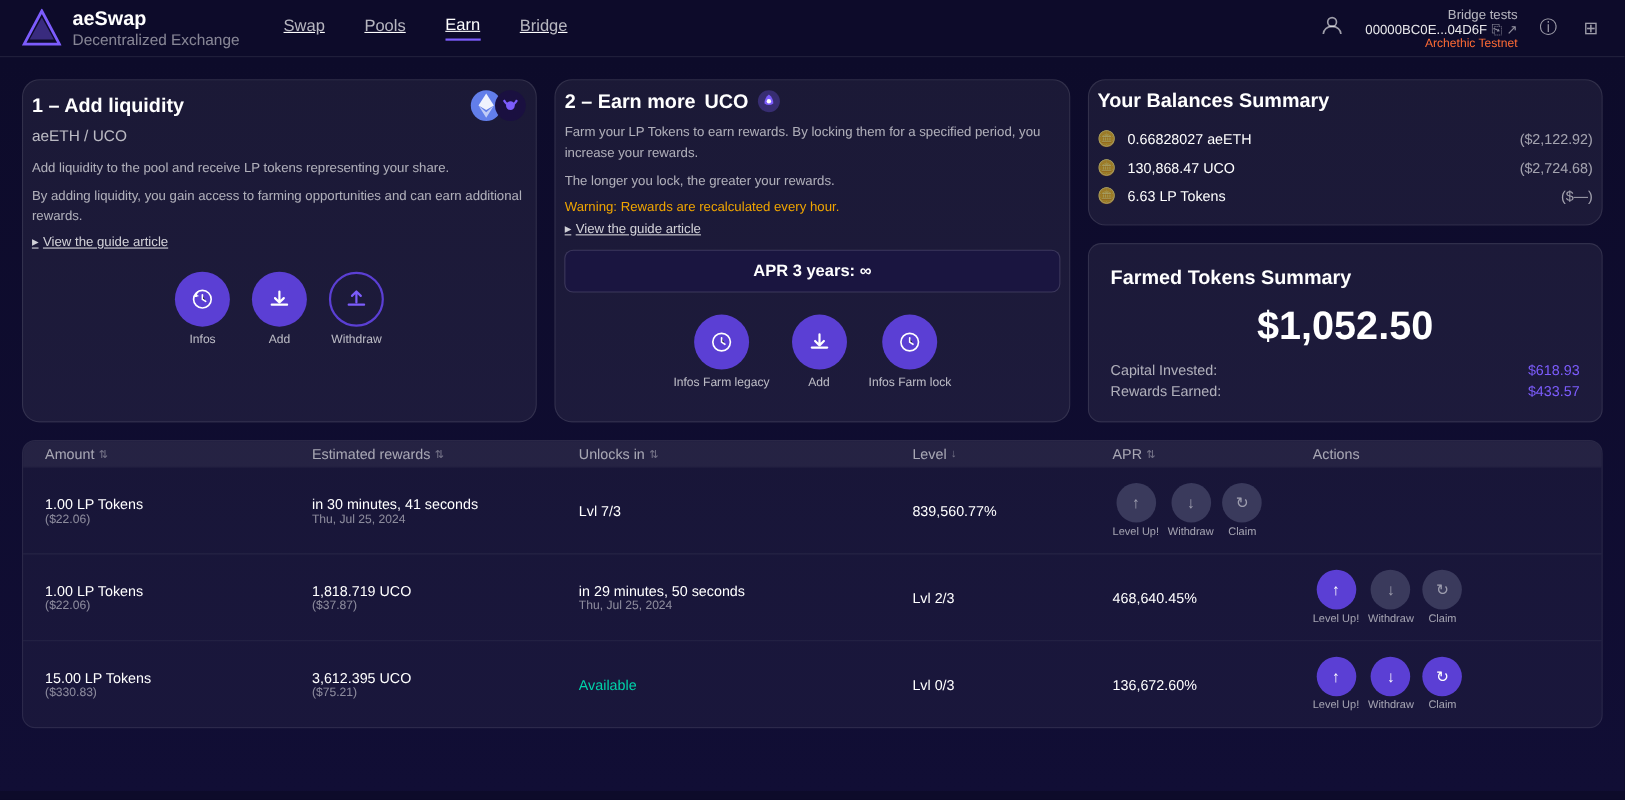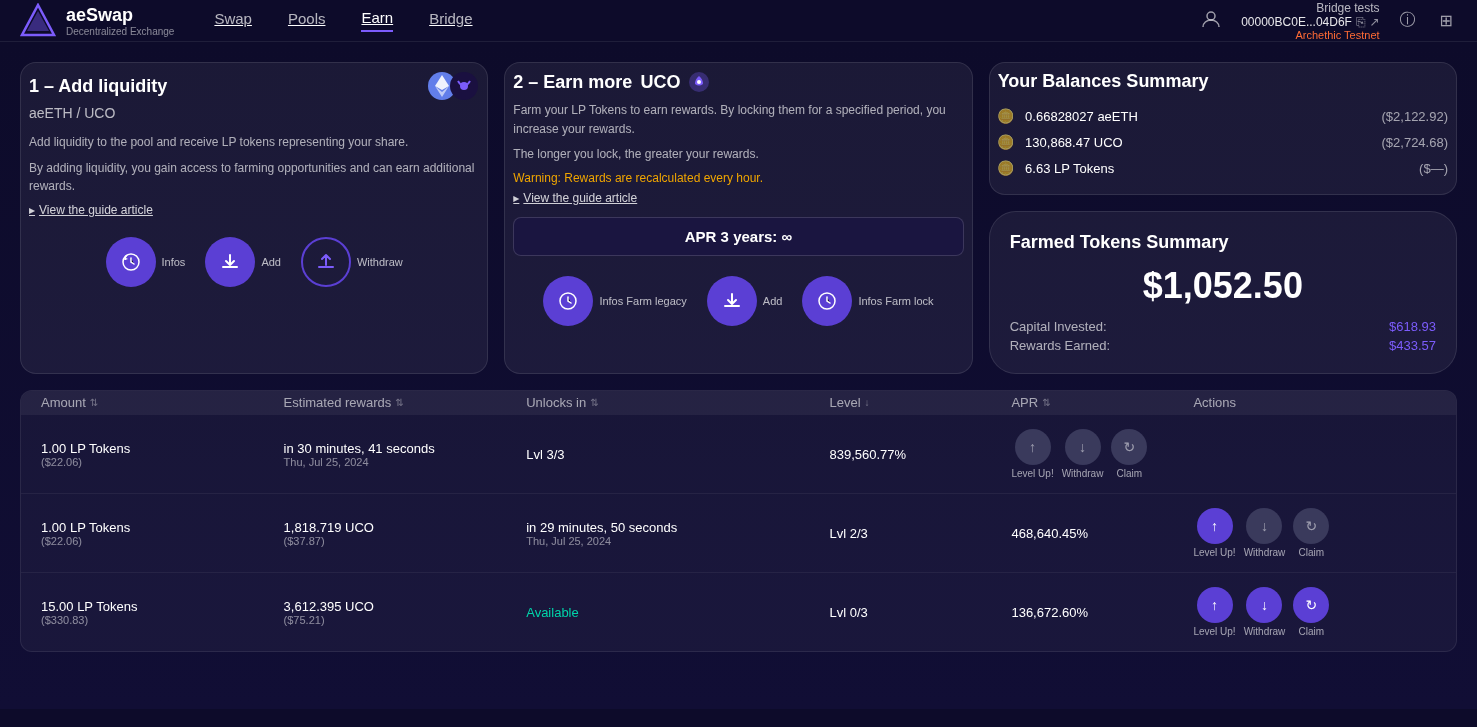--- a/index.html
+++ b/index.html
@@ -9,21 +9,21 @@
       color: #fff;
       min-height: 727px;
       overflow-x: hidden;
     }
 
     
     .navbar {
       display: flex;
       align-items: center;
       padding: 0 20px;
-      height: 42px;
+      height: 52px;
       background: #0d0b2a;
       border-bottom: 1px solid rgba(255,255,255,0.08);
       position: relative;
       z-index: 10;
     }
     .logo-area {
       display: flex;
       align-items: center;
       gap: 10px;
       margin-right: 40px;
@@ -35,21 +35,21 @@
     .logo-text {
       display: flex;
       flex-direction: column;
     }
     .logo-title {
       font-size: 18px;
       font-weight: 700;
       color: #fff;
     }
     .logo-sub {
-      font-size: 10px;
+      font-size: 14px;
       color: rgba(255,255,255,0.5);
     }
     .nav-links {
       display: flex;
       gap: 36px;
       align-items: center;
       flex: 1;
       text-decoration: underline;
     }
     .nav-link {
@@ -156,20 +156,21 @@
 
     
     .action-buttons {
       display: flex;
       gap: 20px;
       margin-top: 20px;
       justify-content: center;
     }
     .action-btn-wrap {
       display: flex;
+      flex-direction: column;
       align-items: center;
       gap: 6px;
     }
     .action-btn {
       width: 50px;
       height: 50px;
       border-radius: 50%;
       border: none;
       background: #5b3fd4;
       color: #fff;
@@ -247,21 +248,21 @@
       flex: 1;
     }
     .balance-usd {
       color: rgba(255,255,255,0.6);
     }
 
     
     .card-4 {
       background: rgba(255,255,255,0.06);
       border: 1px solid rgba(255,255,255,0.1);
-      border-radius: 27px;
+      border-radius: 12px;
       padding: 20px;
       position: relative;
       overflow: hidden;
     }
     .card-4 .card-title {
       font-size: 18px;
       font-weight: 600;
       margin-bottom: 12px;
     }
     .farmed-amount {
@@ -594,21 +595,21 @@
 
     <div class="table-row">
       <div>
         <div class="cell-primary">1.00 LP Tokens</div>
         <div class="cell-secondary">($22.06)</div>
       </div>
       <div>
         <div class="cell-primary">in 30 minutes, 41 seconds</div>
         <div class="cell-secondary">Thu, Jul 25, 2024</div>
       </div>
-      <div class="cell-primary">Lvl 3/3</div>
+      <div class="cell-primary">Lvl 7/3</div>
       <div class="cell-primary">839,560.77%</div>
       <div class="actions-cell">
         <div class="action-icon-btn">
           <button class="action-icon-circle gray-filled">↑</button>
           <span class="action-icon-label">Level Up!</span>
         </div>
         <div class="action-icon-btn">
           <button class="action-icon-circle gray-filled">↓</button>
           <span class="action-icon-label">Withdraw</span>
         </div>

